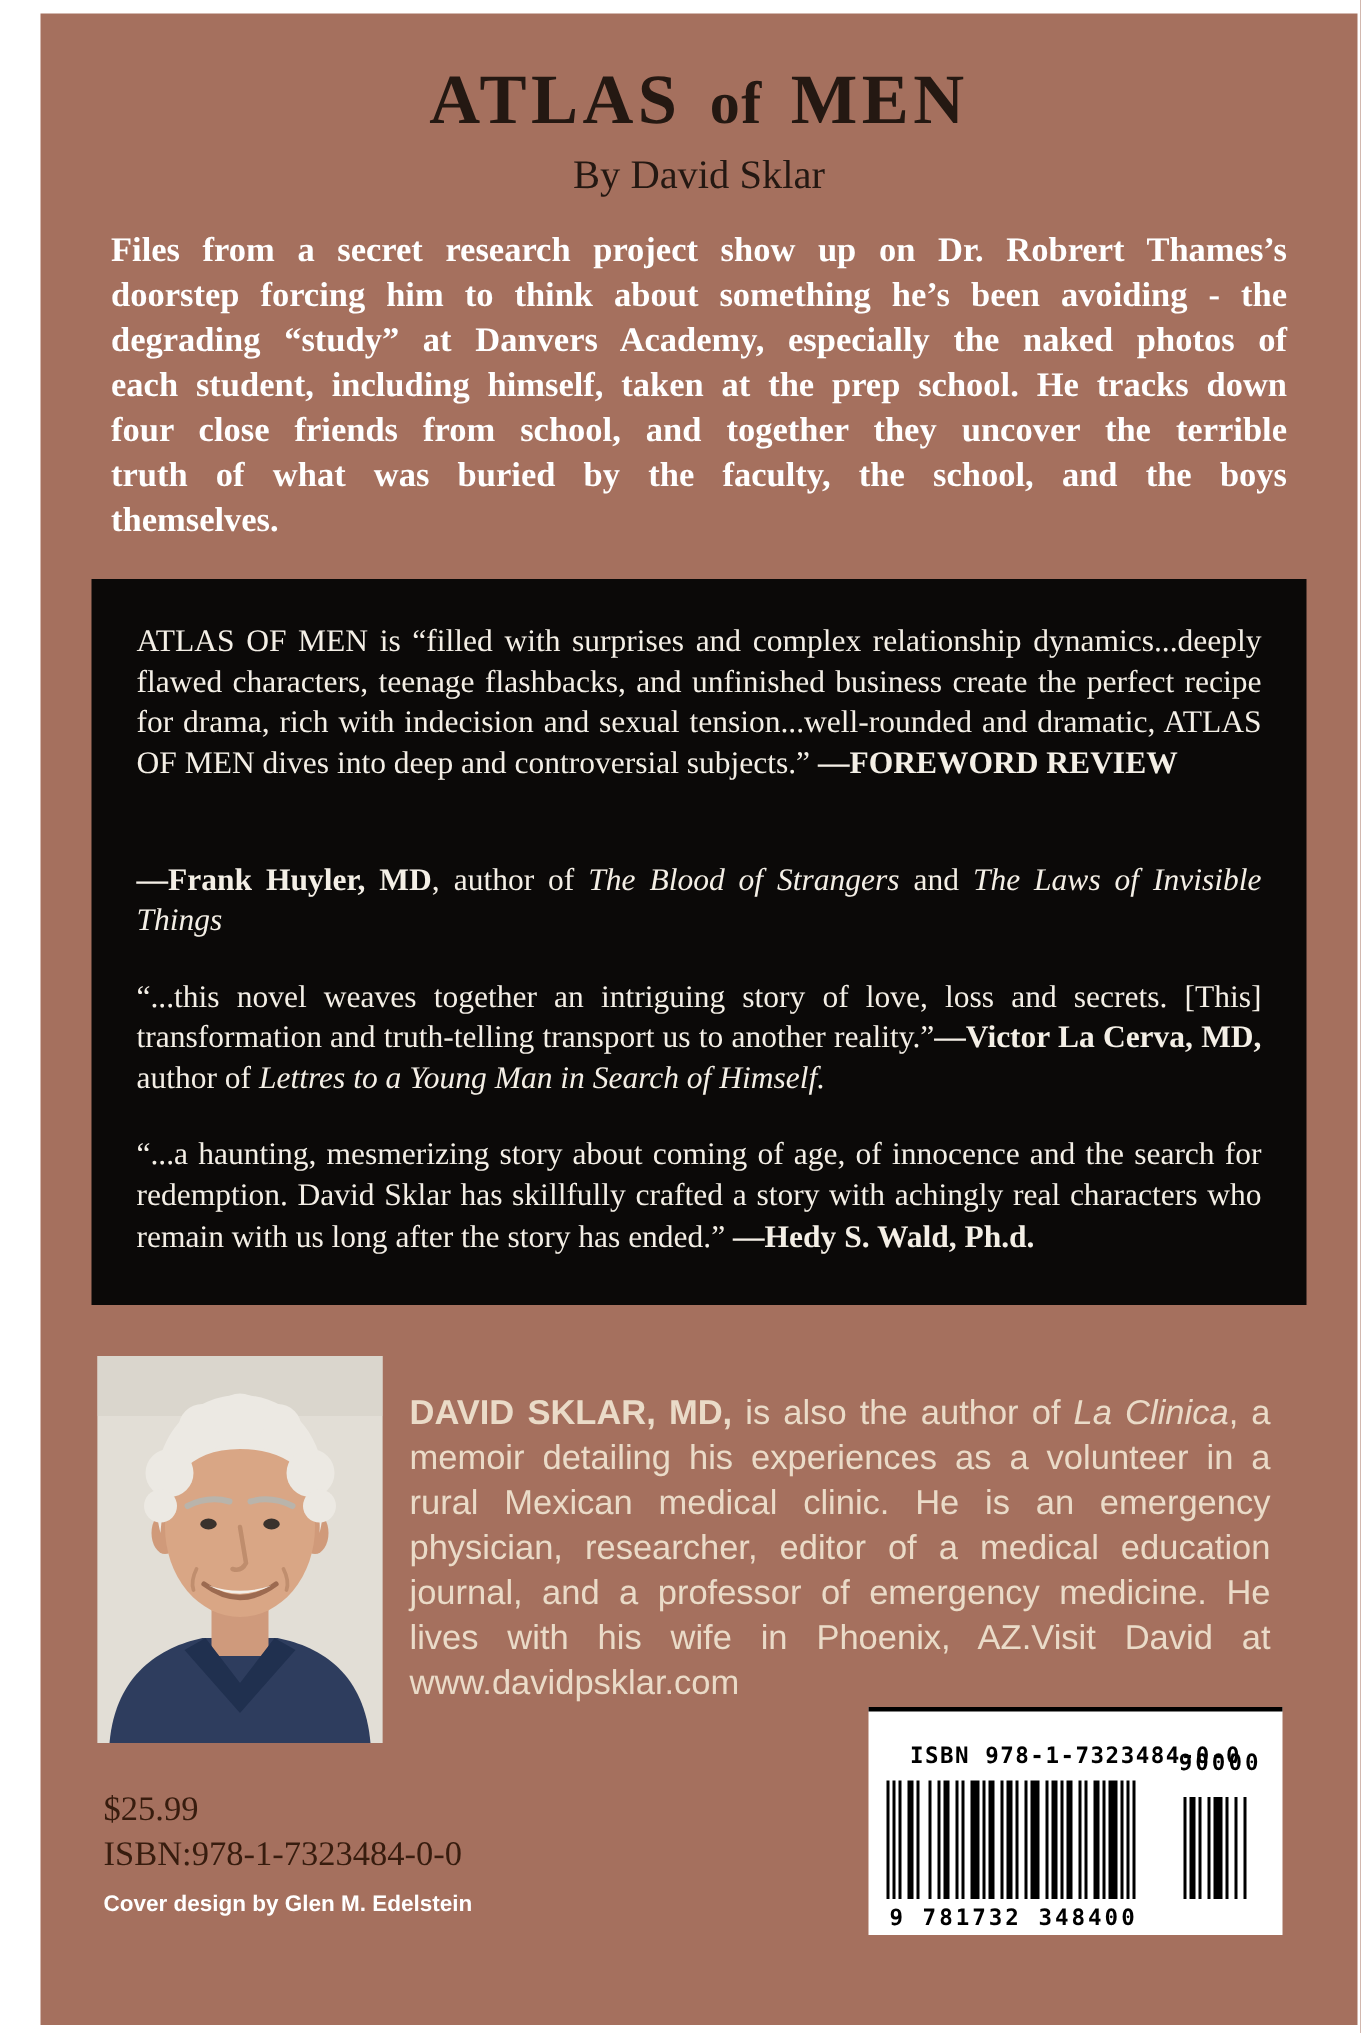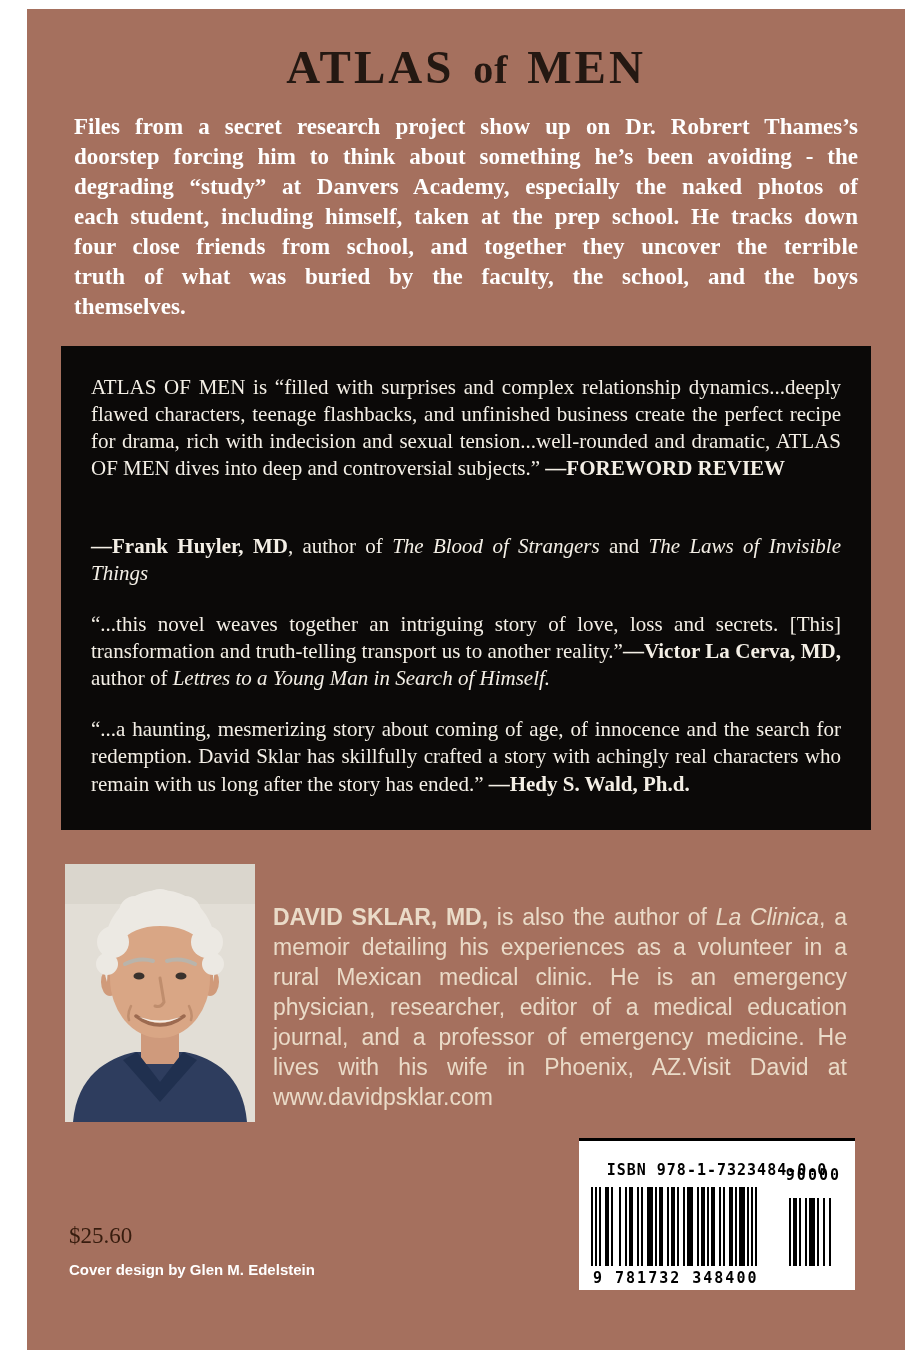--- a/index.html
+++ b/index.html
@@ -81,21 +81,21 @@
     width:782px;
     gap:18px;
   }
   .author-photo{
     flex:0 0 auto;
     width:190px;height:258px;
     background:var(--photo-bg);
   }
   .author-bio{
     flex:1 1 auto;
-    margin:38px 0 0;
+    margin:22px 0 0;
     color:var(--bio-text);
     font-family:"Liberation Sans", sans-serif;
     font-size:23px;
     line-height:1.31;
     text-align:justify;
   }
   .author-bio .bio-name{font-weight:bold;}
   
   .footer-left{
     position:absolute;
@@ -162,20 +162,21 @@
     color:#000;
   }
 </style>
 </head>
 <body>
 
 <div class="cover">
 
   <h1 class="title"><span>ATLAS</span> <span class="word-of">of</span> <span>MEN</span></h1>
 
+  <div class="byline">By David Sklar</div>
 
   <p class="synopsis">Files from a secret research project show up on Dr. Robrert Thames’s doorstep forcing him to think about something he’s been avoiding - the degrading “study” at Danvers Academy, especially the naked photos of each student, including himself, taken at the prep school. He tracks down four close friends from school, and together they uncover the terrible truth of what was buried by the faculty, the school, and the boys themselves.</p>
 
   <div class="quotes-box">
     <p class="quote"><span>ATLAS OF MEN</span><span> is “filled with surprises and complex relationship dynamics...deeply flawed characters, teenage flashbacks, and unfinished business create the perfect recipe for drama, rich with indecision and sexual tension...well-rounded and dramatic, ATLAS OF MEN dives into deep and controversial subjects.” </span><span class="bold">—FOREWORD REVIEW</span></p>
 
     <p class="quote"><br><span class="bold">—Frank Huyler, MD</span><span>, author of </span><span class="italic">The Blood of Strangers</span><span> and </span><span class="italic">The Laws of Invisible Things</span></p>
 
     <p class="quote"><span>“...this novel weaves together an intriguing story of love, loss and secrets. [This] transformation and truth-telling transport us to another reality.”</span><span class="bold">—Victor La Cerva, MD,</span><span> author of </span><span class="italic">Lettres to a Young Man in Search of Himself.</span></p>
 
@@ -220,21 +221,22 @@
         <path d="M74,153 q21,11 42,0 q-21,7 -42,0 Z" fill="#f4efe8"></path>
 
         <path d="M66,142 q-4,8 -2,14" stroke="#c08e6e" stroke-width="2.5" fill="none" stroke-linecap="round"></path>
         <path d="M124,142 q4,8 2,14" stroke="#c08e6e" stroke-width="2.5" fill="none" stroke-linecap="round"></path>
       </svg>
     </div>
     <p class="author-bio"><span class="bio-name">DAVID SKLAR, MD,</span><span> is also the author of </span><span class="italic">La Clinica</span><span>, a memoir detailing his experiences as a volunteer in a rural Mexican medical clinic. He is an emergency physician, researcher, editor of a medical education journal, and a professor of emergency medicine. He lives with his wife in Phoenix, AZ.Visit David at </span><span>www.davidpsklar.com</span></p>
   </div>
 
   <div class="footer-left">
-    <div class="price">$25.60</div>
+    <div class="price">$25.99</div>
+    <div class="isbn-line">ISBN:978-1-7323484-0-0</div>
     <div class="credit">Cover design by Glen M. Edelstein</div>
   </div>
 
   <div class="barcode-box">
     <div class="bc-isbn">ISBN 978-1-7323484-0-0</div>
     <div class="bc-addon">90000</div>
     <div class="bc-bars-row">
       <div class="bc-bars-main" id="bars-main">
           <div style="width: 2px; height: 100%; flex: 0 0 auto; background: rgb(0, 0, 0);"></div>
           <div style="width: 2px; height: 100%; flex: 0 0 auto; background: transparent;"></div>

